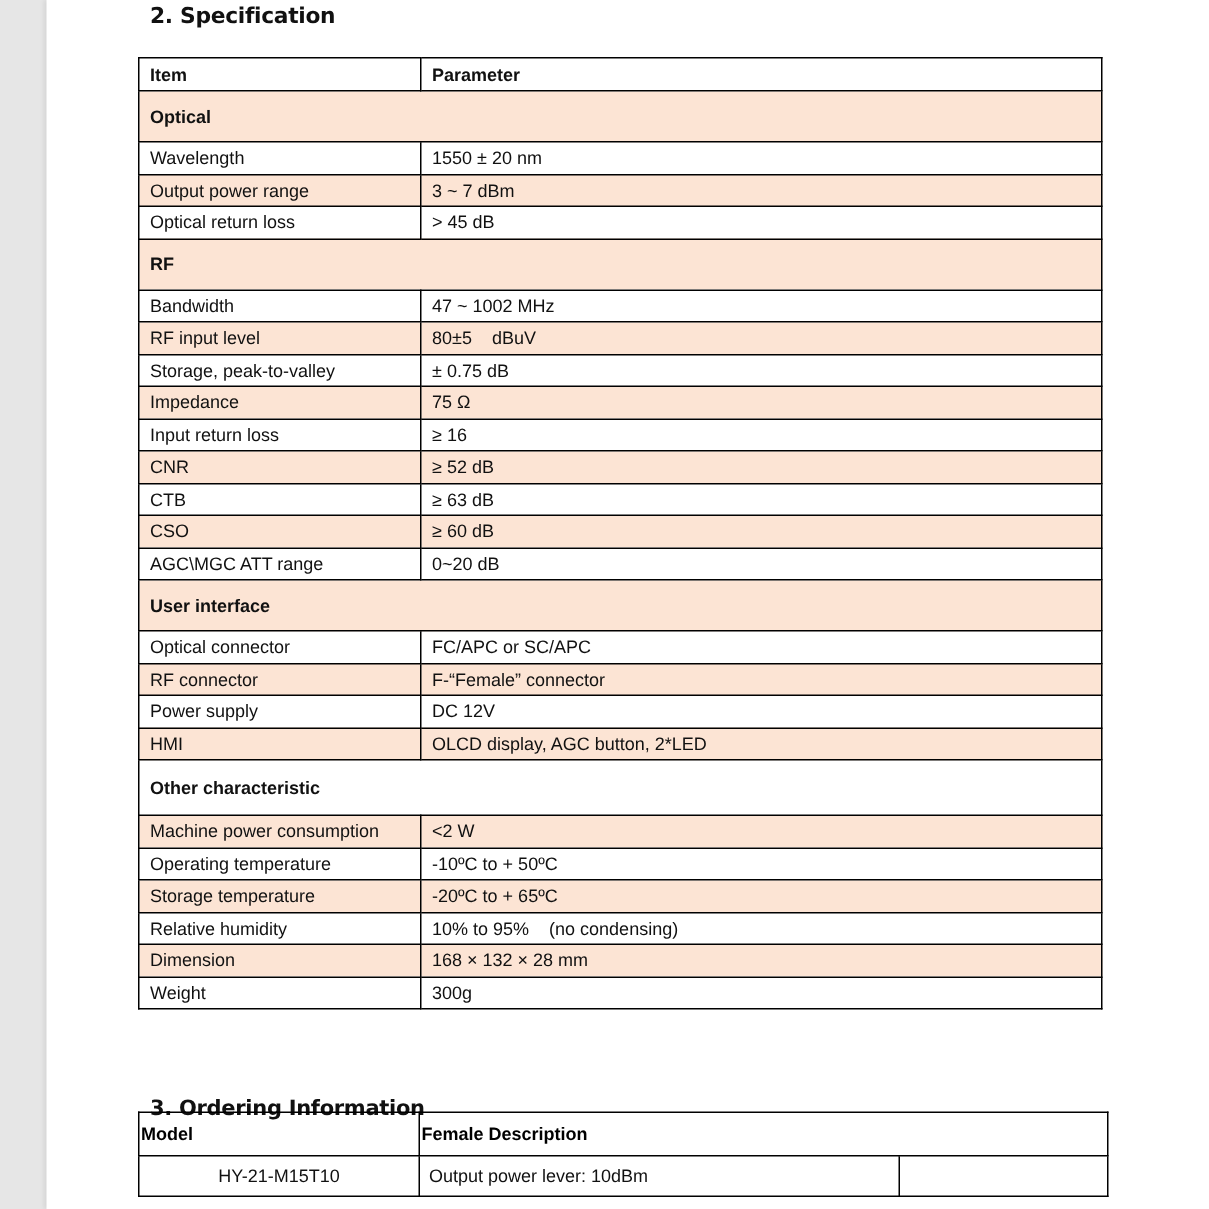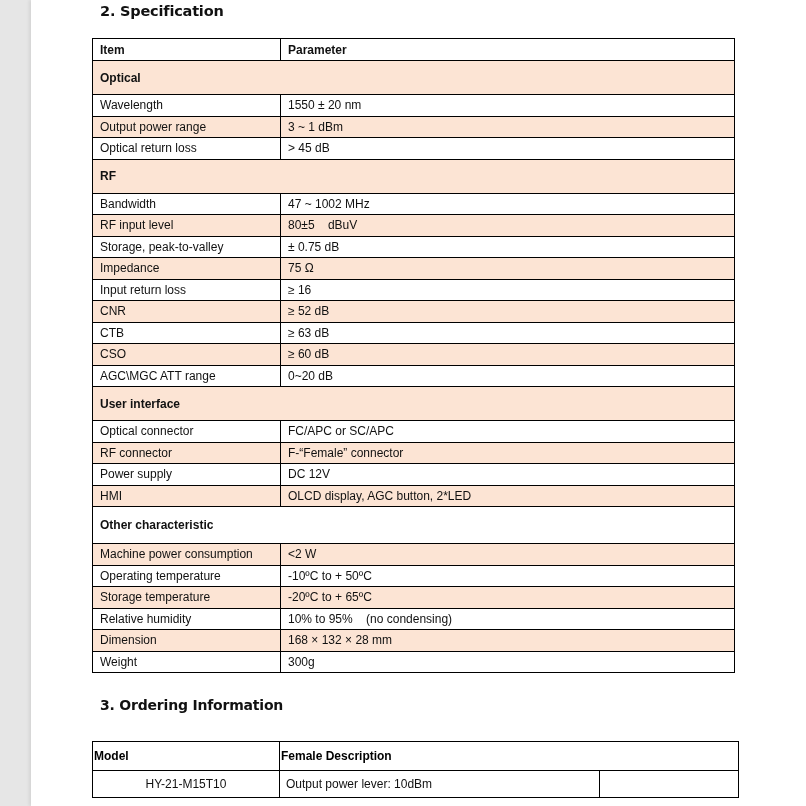--- a/index.html
+++ b/index.html
@@ -15,21 +15,21 @@
     box-shadow: -2px 0 3px rgba(0,0,0,0.08);
   }
   .h2 {
     position: absolute; left: 100px; top: 3px;
     font-family: "DejaVu Sans", sans-serif;
     font-weight: bold; font-size: 14.5px; color: #111;
     letter-spacing: -0.2px;
     text-align: right;
   }
   .h3 {
-    position: absolute; left: 100px; top: 697px;
+    position: absolute; left: 100px; top: 731px;
     font-family: "DejaVu Sans", sans-serif;
     font-weight: bold; font-size: 14px; color: #111;
     letter-spacing: -0.2px;
   }
   table { border-collapse: collapse; position: absolute; }
   .spec { left: 92px; top: 38px; width: 643px; }
   .spec td {
     border: 1px solid #000;
     font-size: 12px; color: #111;
     padding: 0 7px;
@@ -73,21 +73,21 @@
 
   <tr class="sec peach">
     <td colspan="2">Optical</td>
   </tr>
   <tr class="white">
         <td class="c1">Wavelength</td>
         <td>1550 ± 20 nm</td>
       </tr>
   <tr class="peach">
         <td class="c1">Output power range</td>
-        <td>3 ~ 1 dBm</td>
+        <td>3 ~ 7 dBm</td>
       </tr>
   <tr class="white">
         <td class="c1">Optical return loss</td>
         <td>&gt; 45 dB</td>
       </tr>
 
   <tr class="sec peach">
     <td colspan="2">RF</td>
   </tr>
   <tr class="white">

